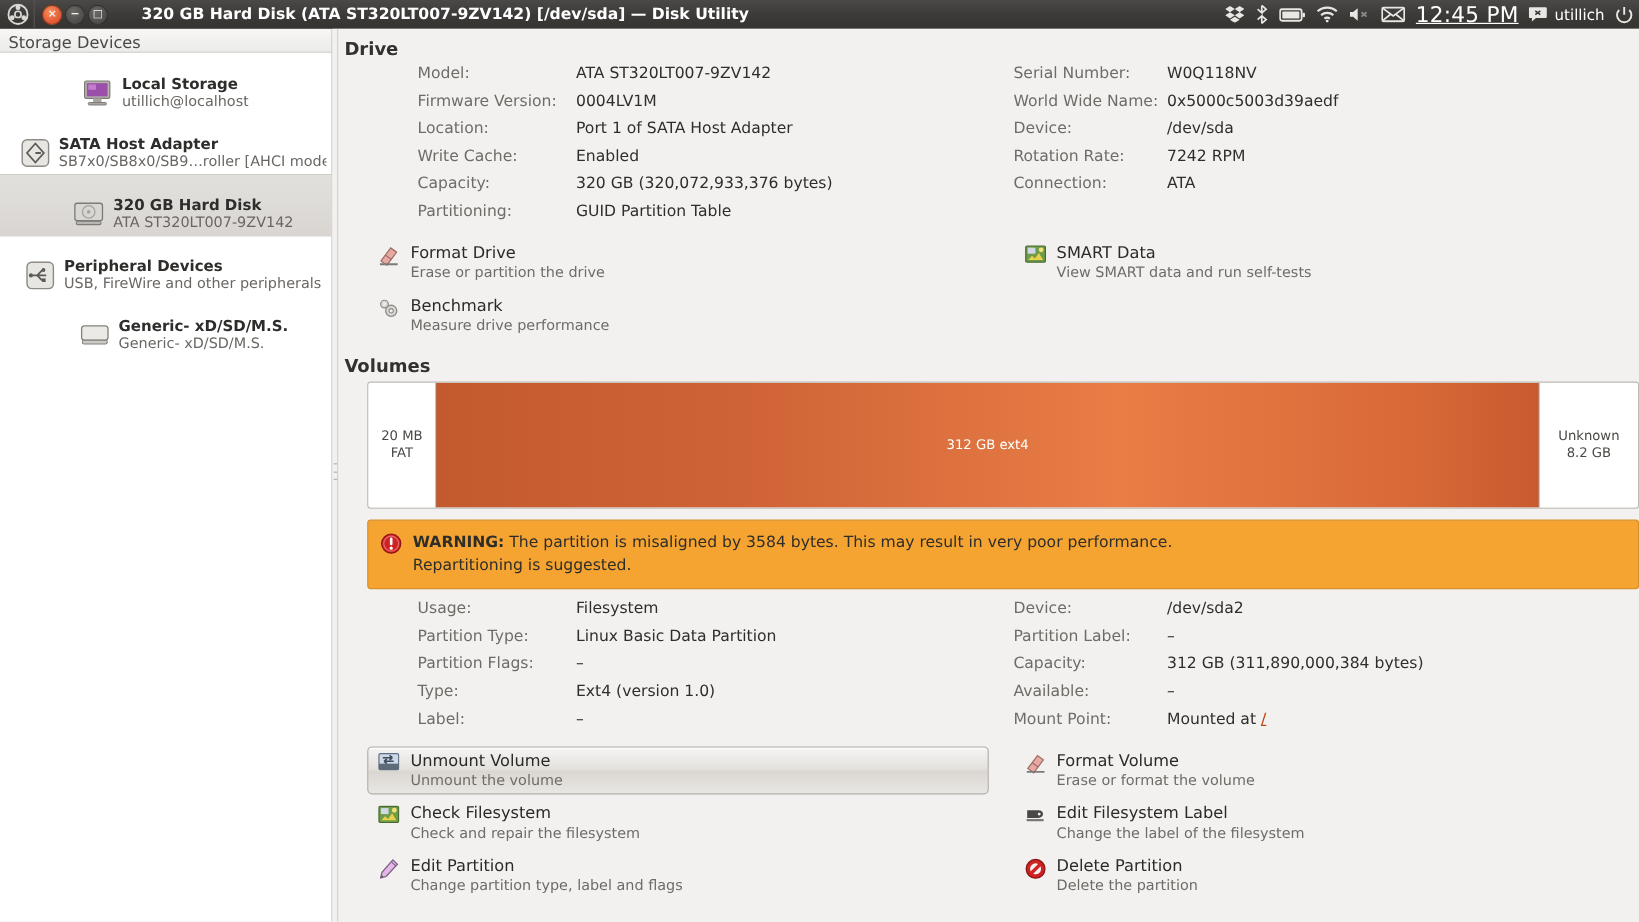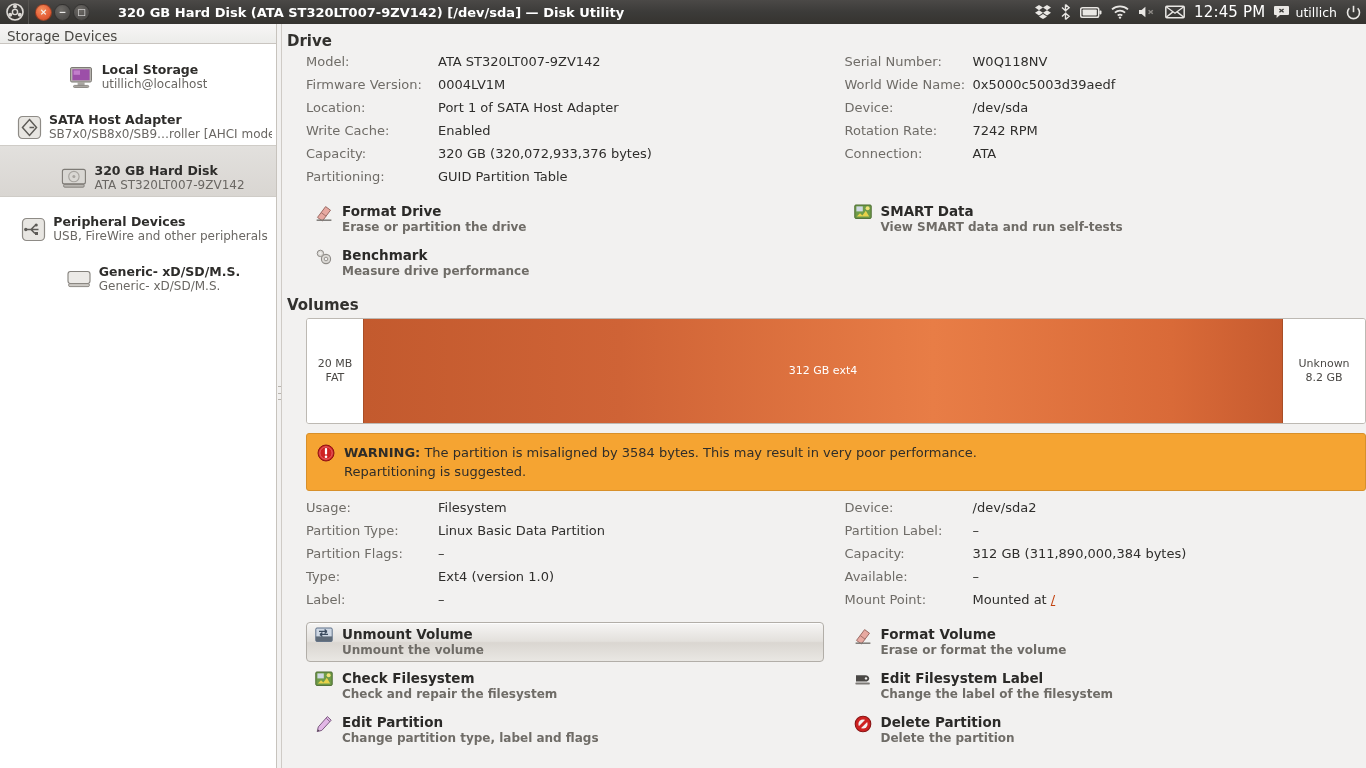--- a/index.html
+++ b/index.html
@@ -51,21 +51,21 @@
     pointer-events: none;
     white-space: nowrap;
   }
   .tray {
     margin-left: auto; margin-right: 5px;
     display: flex; align-items: center; gap: 9px;
     color: #e8e6e4;
     position: relative; z-index: 3;
   }
   .tray .ico { display: flex; align-items: center; }
-  .tray .clock { font-size: 15px; color: #ffffff; letter-spacing: .2px; }
+  .tray .clock { font-size: 18px; color: #ffffff; letter-spacing: .2px; text-decoration: underline; }
   .tray .uname { font-size: 12.5px; color: #ffffff; }
   .tray .userblock { display: flex; align-items: center; gap: 5px; }
 
   
   .app {
     display: flex;
     height: 744px; width: 100%;
     background: #f2f1f0;
   }
 
@@ -132,21 +132,21 @@
   }
 
   .grid2 { display: flex; }
   .col { width: 50%; }
   .col.left { padding-left: 19px; }
   .col.right { padding-left: 21px; }
 
   .prop-row { display: flex; height: 23px; align-items: baseline; }
   .prop-label { color: #6f6c67; font-size: 13px; white-space: nowrap; }
   .prop-val { color: #2f2e2c; font-size: 13px; white-space: nowrap; }
-  .col.left .prop-label { width: 132px; min-width:132px; }
+  .col.left .prop-label { width: 132px; min-width:132px;margin-left:42px; }
   .col.right .prop-label { width: 128px; min-width:128px; }
 
   .dot-green {
     display: inline-block; width: 9px; height: 9px; border-radius: 50%;
     background: radial-gradient(circle at 35% 30%, #8ef08e 0%, #35c935 45%, #18a118 100%);
     margin-right: 5px; vertical-align: baseline;
   }
   .smart-ok { font-weight: bold; color: #2f2e2c; }
 
   
@@ -157,21 +157,21 @@
     margin-bottom: 4px;
     border: 1px solid transparent;
     border-radius: 4px;
   }
   .action.framed {
     background: linear-gradient(to bottom, #f6f5f4 0%, #e3e0dc 48%, #dad6d1 52%, #e9e7e3 100%);
     border: 1px solid #b2aea8;
     box-shadow: inset 0 1px 0 rgba(255,255,255,.8);
   }
   .act-icon { width: 22px; min-width: 22px; height: 20px; margin-right: 7px; display:flex; align-items:flex-start; justify-content:center; padding-top:1px; }
-  .act-text { display: flex; flex-direction: column; font-weight: bold; }
+  .act-text { display: flex; flex-direction: column; }
   .act-title { font-size: 13.5px; color: #2b2a28; line-height: 16px; }
   .act-sub { font-size: 12px; color: #6f6c67; line-height: 16px; }
 
   
   .vol-wrap {
     margin: 2px 0 0 19px;
     width: 1060px;
     height: 106px;
     background: #ffffff;
     border: 1px solid #bdb9b3;

